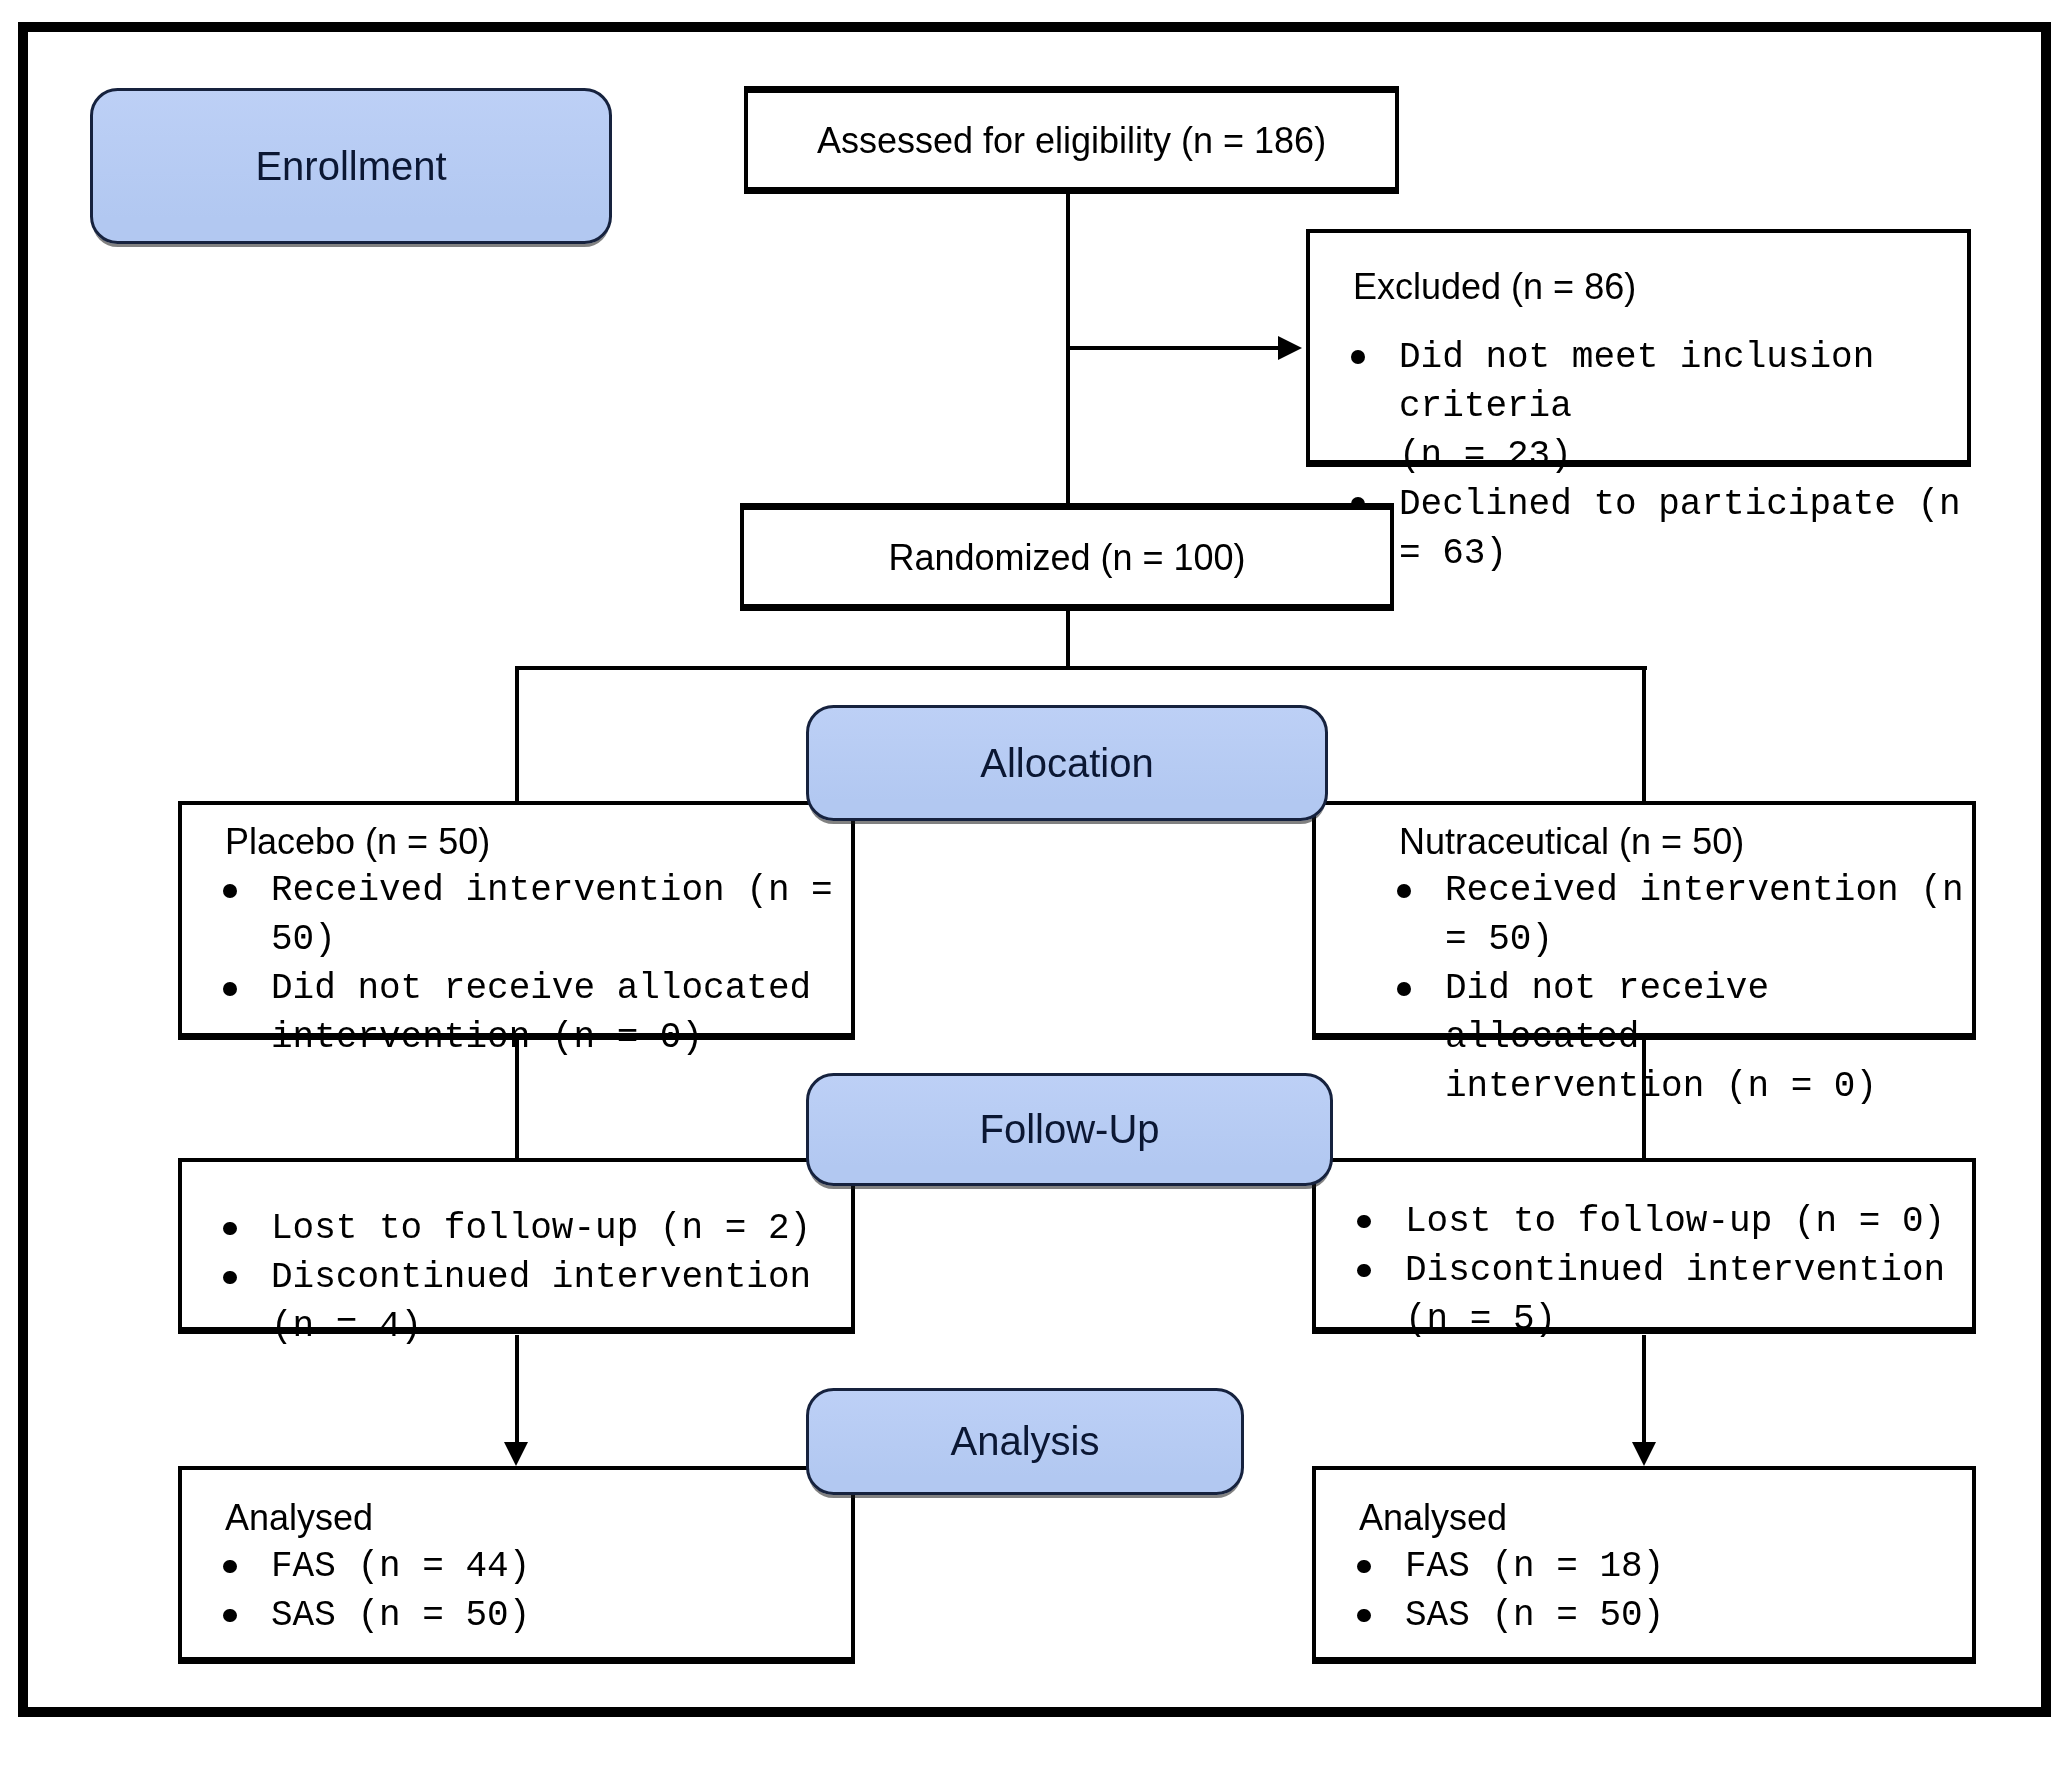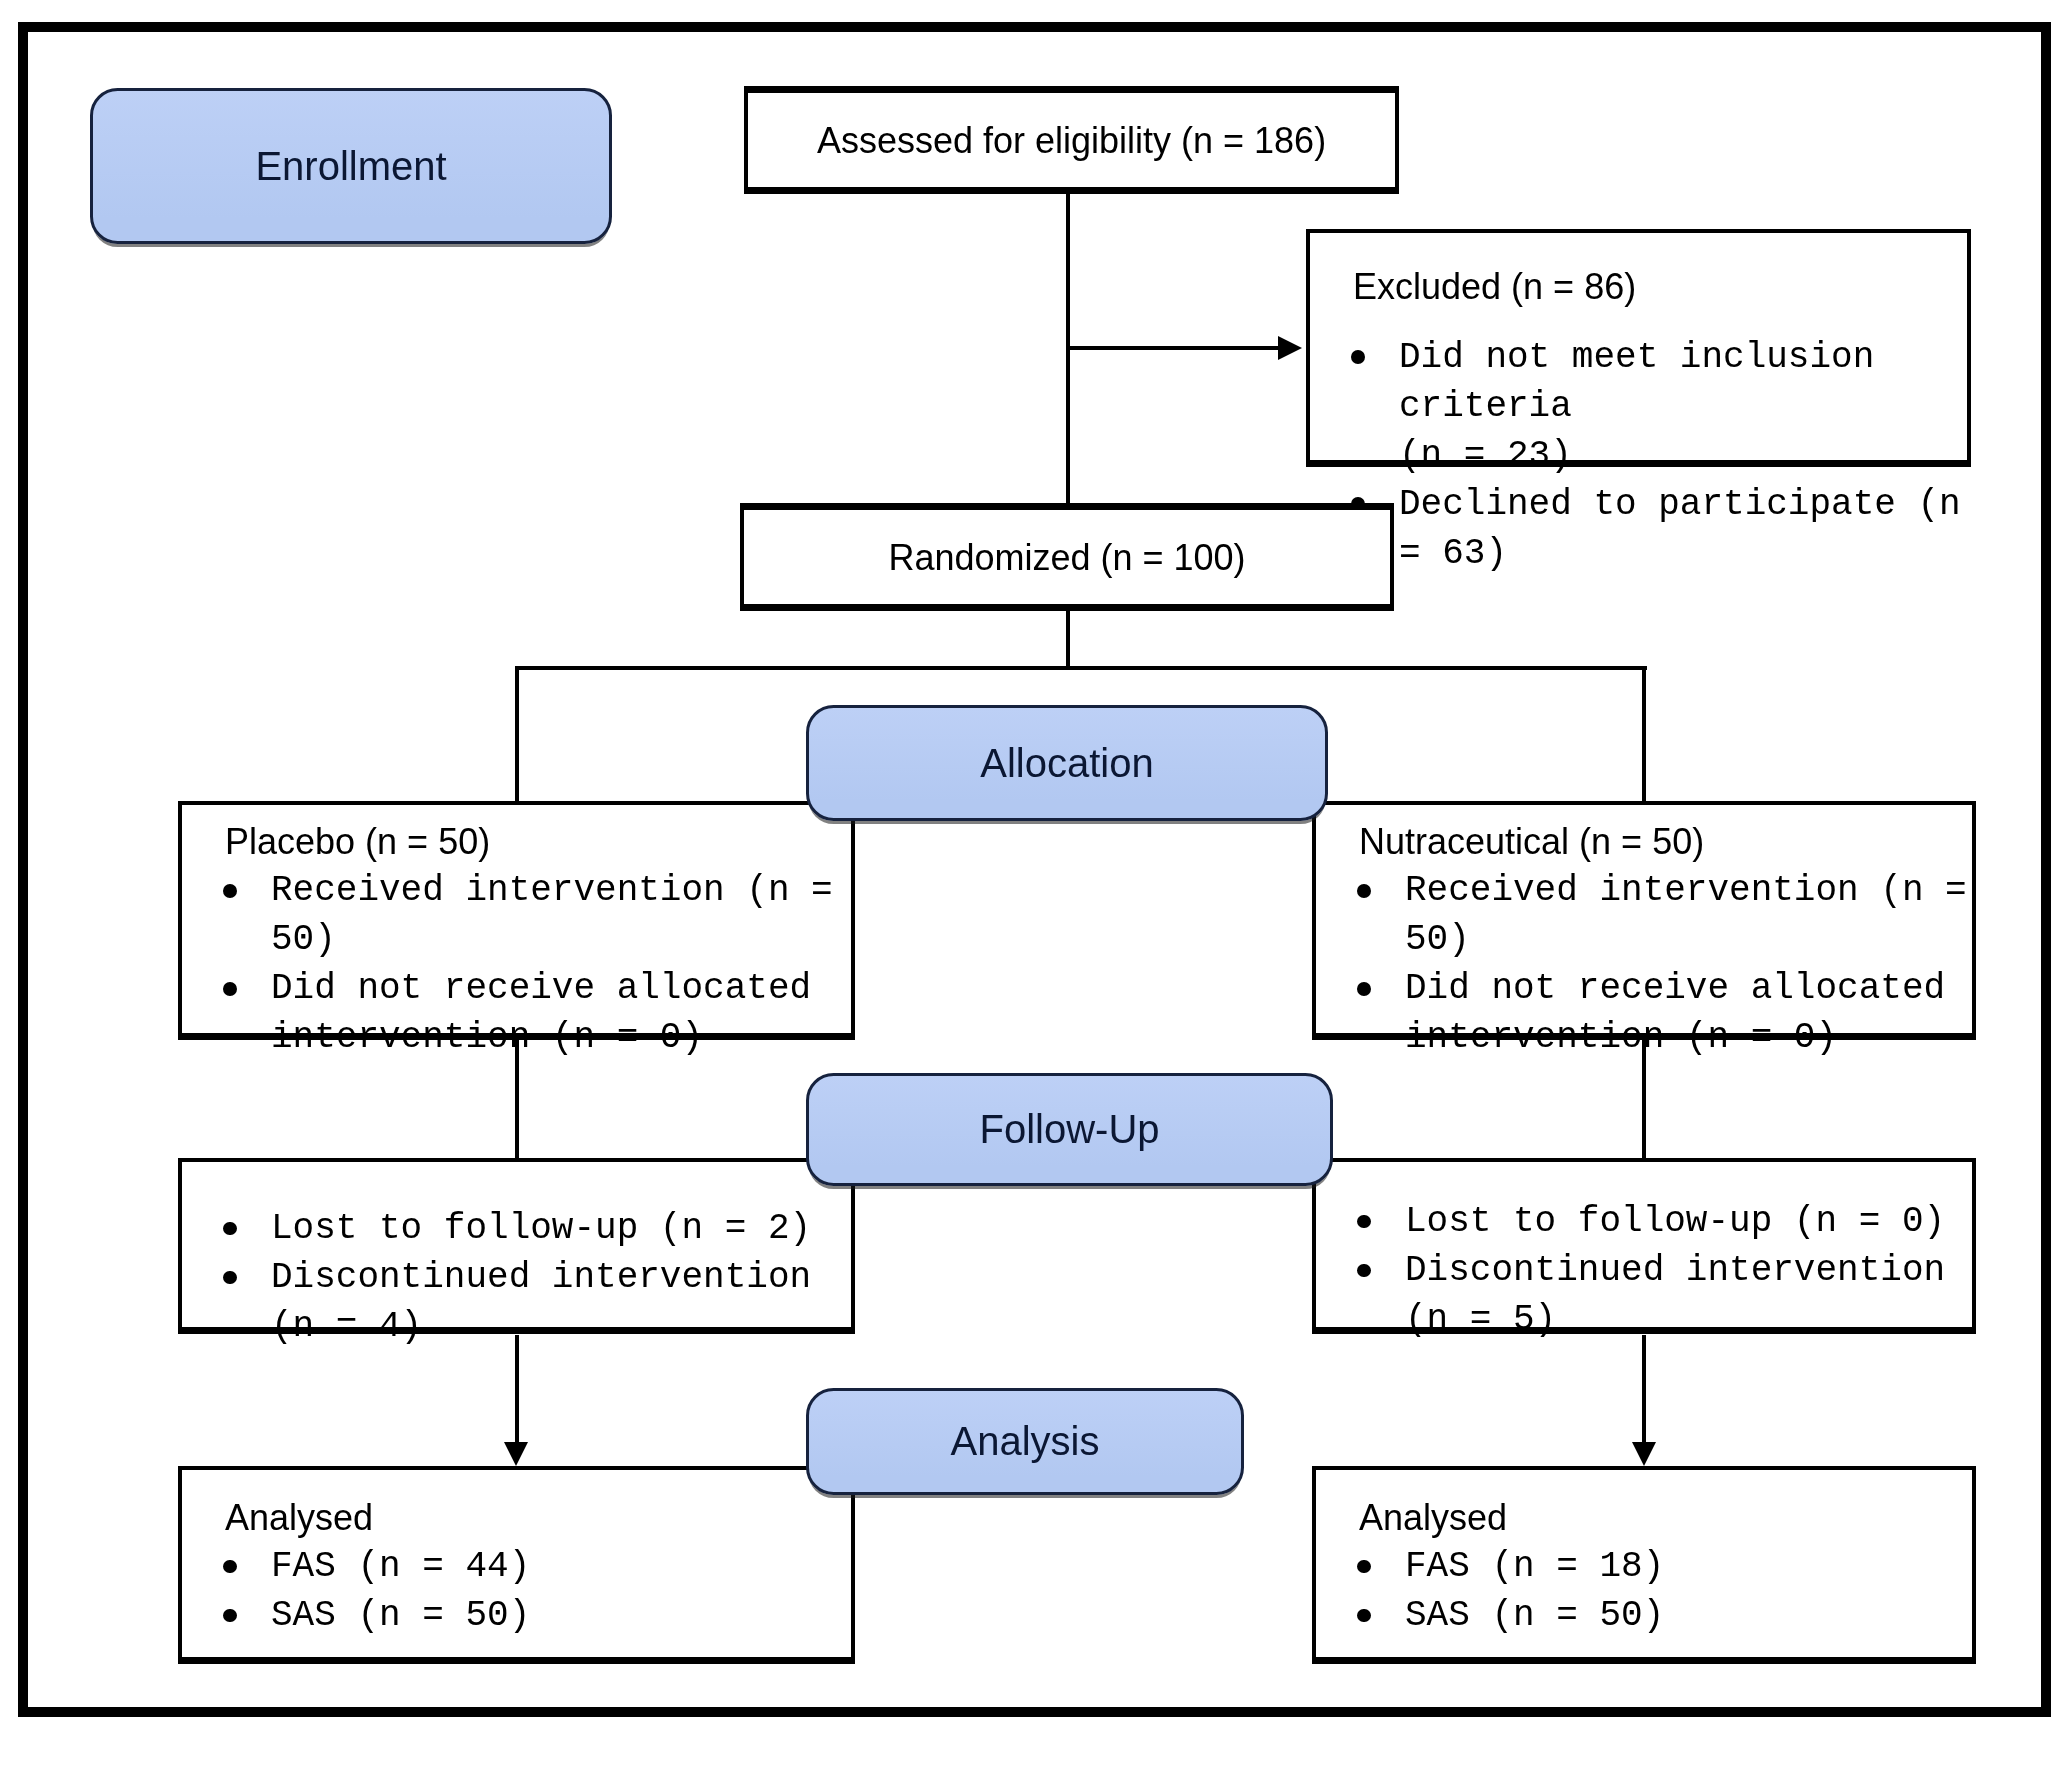--- a/index.html
+++ b/index.html
@@ -90,21 +90,21 @@
     display: flex;
     align-items: center;
     justify-content: center;
     text-align: center;
     border-top-width: 7.7px;
   }
   .box-assessed   { left: 744px;  top: 86px;  width: 655px; height: 108px; }
   .box-excluded   { left: 1306px; top: 229px;  width: 665px; height: 238px; padding-top: 29px; }
   .box-randomized { left: 740px;  top: 503px;  width: 654px; height: 108px; }
   .box-placebo    { left: 178px;  top: 801px; width: 677px; height: 239px; padding-top: 12.3px; }
-  .box-nutra      { left: 1312px; top: 801px; width: 664px; height: 239px; padding-top: 12.3px; }
+  .box-nutra      { left: 1312px; top: 801px; width: 664px; height: 239px; padding-top: 12.3px; padding-left: 40px; }
   .box-fu-left    { left: 178px;  top: 1158px; width: 677px; height: 176px; padding-top: 42px; }
   .box-fu-right   { left: 1312px; top: 1158px; width: 664px; height: 176px; padding-top: 35px; }
   .box-an-left    { left: 178px;  top: 1466px; width: 677px; height: 198px; padding-top: 23px; }
   .box-an-right   { left: 1312px; top: 1466px; width: 664px; height: 198px; padding-top: 23px; }
 
   .wtitle { padding-left: 43px; white-space: pre-line; }
   .box-excluded .wtitle { margin-bottom: 21.5px; }
 
   ul.bullets { list-style: none; margin: 0; padding: 0; font-family: Liberation Mono, monospace; }
   ul.bullets li { position: relative; padding-left: 89px; }

